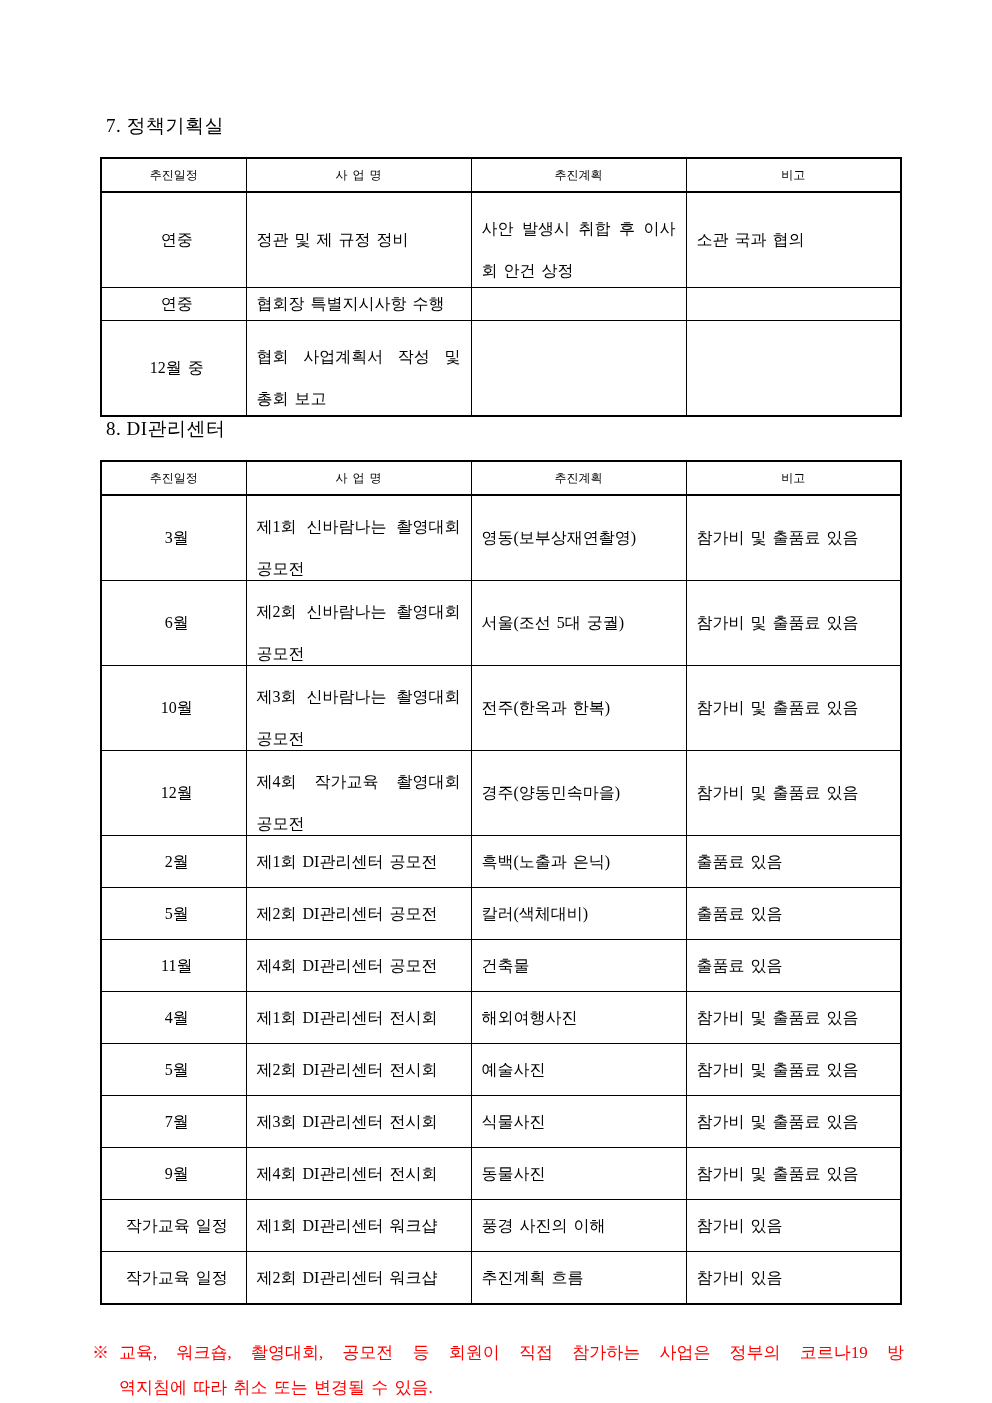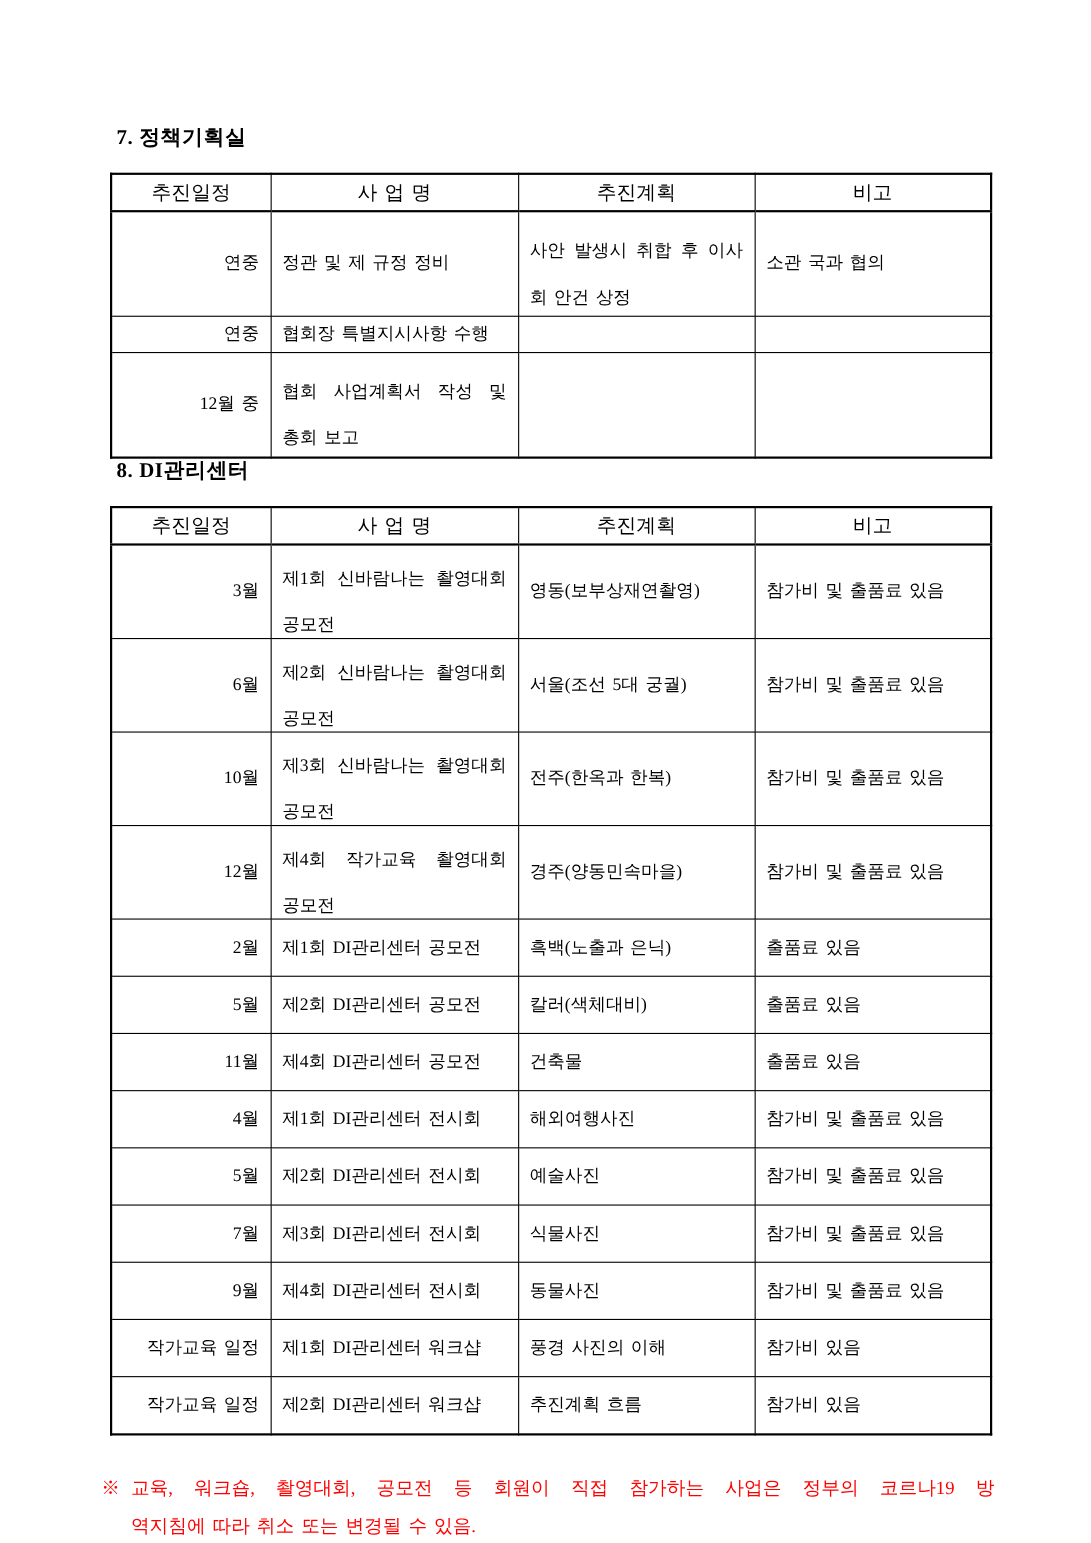--- a/index.html
+++ b/index.html
@@ -9,55 +9,55 @@
     height: 1403px;
     background: #ffffff;
     color: #000000;
     font-family: "Liberation Serif", "DejaVu Serif", serif;
     box-sizing: border-box;
     padding: 114px 92px 0 100px;
     overflow: hidden;
   }
   .sec-title {
     font-size: 19px;
-    font-weight: bold;
+    font-weight: normal;
     margin: 0;
     padding-left: 6px;
     line-height: 23px;
     letter-spacing: 0.5px;
   }
   .sec-title.second { }
   table.sched {
     border-collapse: collapse;
     table-layout: fixed;
     width: 800px;
     margin-top: 20px;
     border: 2px solid #000;
   }
   table.sched th {
     border: 1px solid #000;
     border-bottom: 2px solid #000;
     font-weight: normal;
-    font-size: 18px;
+    font-size: 12px;
     text-align: center;
     height: 32px;
     padding: 0 4px;
     word-spacing: 2px;
   }
   table.sched td {
     border: 1px solid #000;
     font-size: 16px;
     line-height: 22px;
     vertical-align: middle;
     text-align: justify;
     word-break: break-all;
     word-spacing: 2px;
     padding: 5px 10px;
   }
-  table.sched td.col0 { padding-left: 16px; text-align: right; }
+  table.sched td.col0 { padding-left: 16px; text-align: center; }
   table.t2 td { height: 51px; padding-top: 0; padding-bottom: 0; }
   .cell-line { display: block; margin-top: 20px; }
   .stretch { text-align: justify; text-align-last: justify; }
   .footnote {
     display: flex;
     gap: 10px;
     margin: 30px 0 0 -8px;
     width: 812px;
     color: #ff0000;
     font-size: 17px;

